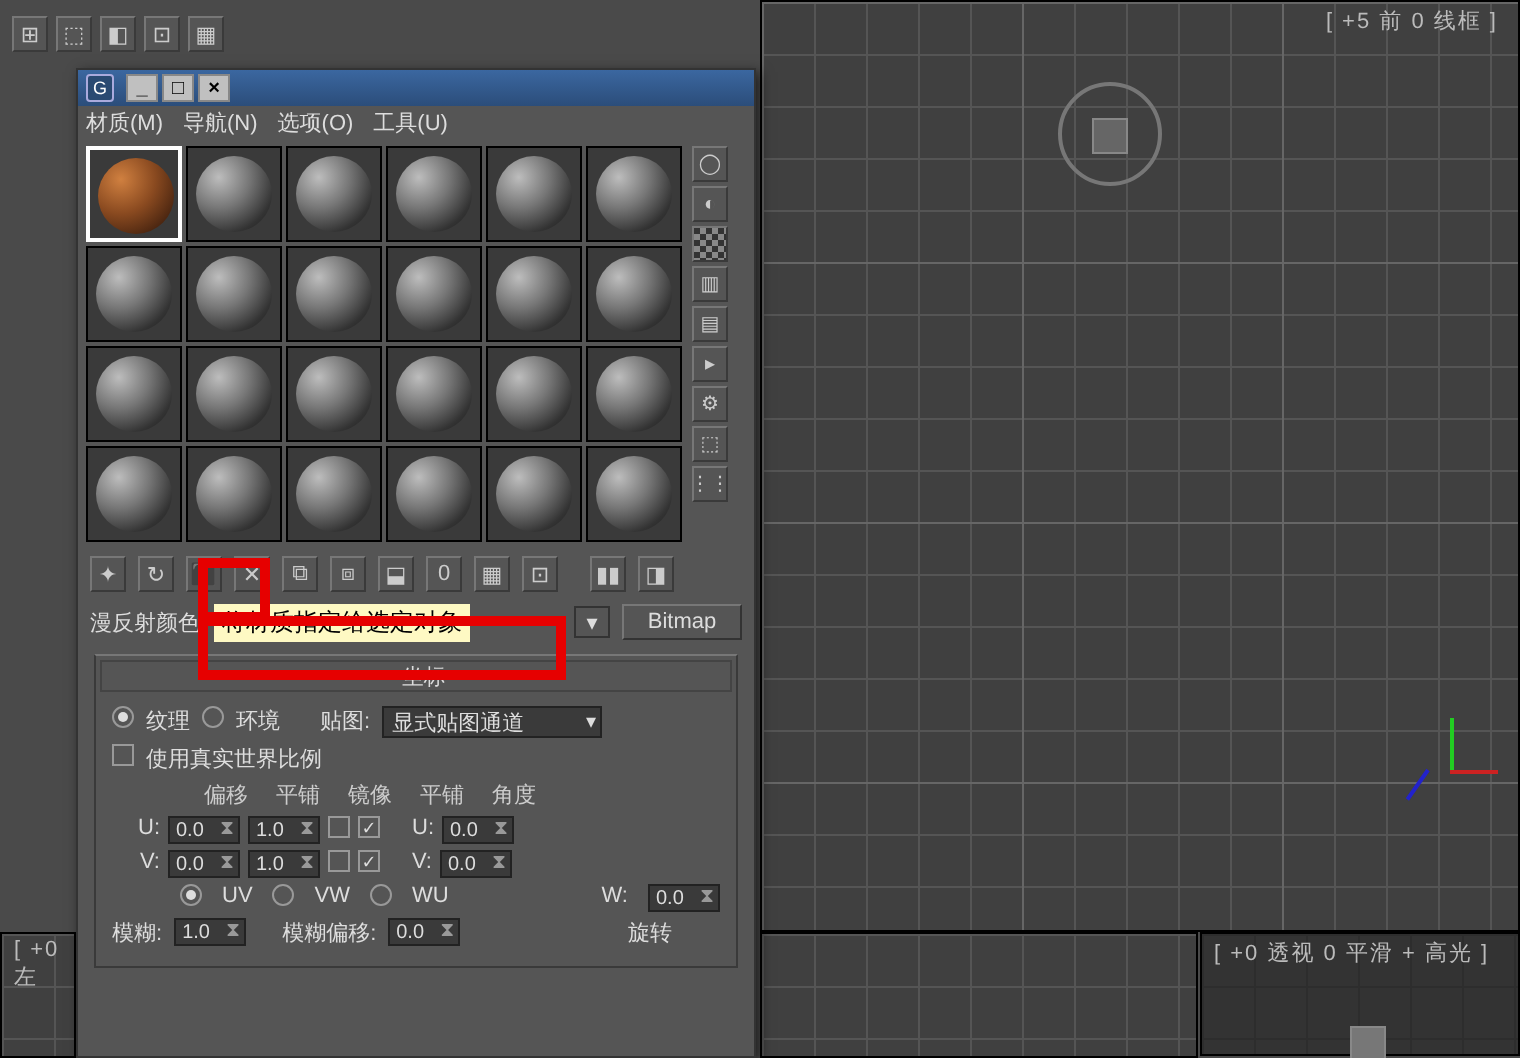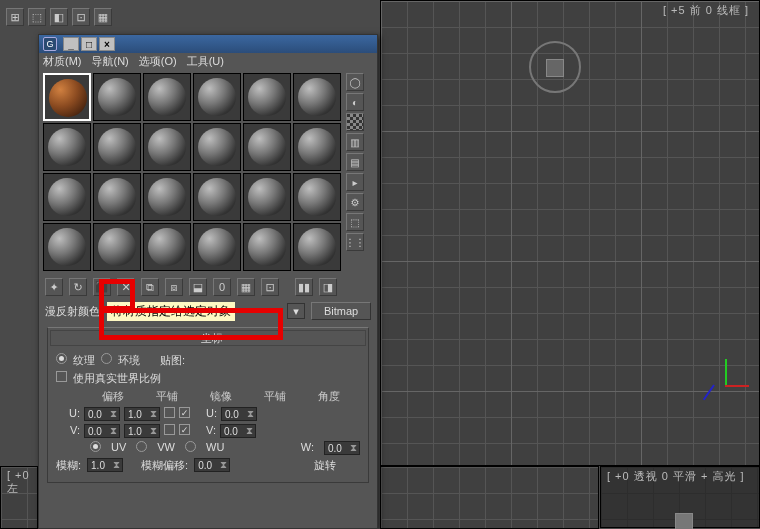--- a/index.html
+++ b/index.html
@@ -48,21 +48,21 @@
 .roll-body{padding:4px 6px;color:#ddd}
 .row{display:flex;align-items:flex-start;gap:6px;margin:3px 0}
 .radio{width:11px;height:11px;border:1px solid #999;border-radius:50%;display:inline-flex;align-items:center;justify-content:center}
 .radio.on::after{content:"";width:5px;height:5px;background:#ddd;border-radius:50%}
 .chk{width:11px;height:11px;border:1px solid #999;display:inline-flex;align-items:center;justify-content:center;font-size:9px;color:#ddd}
 .chk.on::after{content:"✓"}
 .combo{height:16px;background:#3a3a3a;border:1px solid #222;display:flex;align-items:center;padding:0 14px 0 4px;position:relative;color:#ddd;min-width:100px}
 .combo::after{content:"▾";position:absolute;right:2px;font-size:10px}
 .spin{height:14px;background:#3a3a3a;border:1px solid #222;color:#ddd;padding:0 14px 0 3px;position:relative;min-width:36px;display:inline-flex;align-items:center;font-size:10px}
 .spin::after{content:"⧗";position:absolute;right:2px;top:0;color:#999;font-size:10px}
-.sub-hdr{display:flex;gap:32px;font-size:11px;color:#ccc;margin-left:46px}
+.sub-hdr{display:flex;gap:14px;font-size:11px;color:#ccc;margin-left:46px}
 
 
 .gizmo{position:absolute;width:46px;height:46px}
 .gizmo .yax{position:absolute;left:22px;top:0;width:2px;height:28px;background:#2c2}
 .gizmo .xax{position:absolute;left:22px;top:26px;width:24px;height:2px;background:#c22}
 .gizmo .zax{position:absolute;left:10px;top:26px;width:2px;height:18px;background:#22c;transform:rotate(35deg);transform-origin:top}
 </style>
 </head>
 <body>
 
@@ -238,20 +238,21 @@
         <span>坐标</span>
       </div>
     <div class="roll-body">
       <div class="row">
         <span class="radio on"></span>
           <span>纹理</span>
         <span class="radio"></span>
           <span>环境</span>
         <span style="width:8px"></span>
         <span>贴图:</span>
+        <span class="combo" style="min-width:110px">显式贴图通道</span>
       </div>
       <div class="row">
         <span class="chk"></span>
           <span>使用真实世界比例</span>
       </div>
       <div class="sub-hdr">
         <span>偏移</span>
           <span>平铺</span>
           <span>镜像</span>
           <span>平铺</span>

